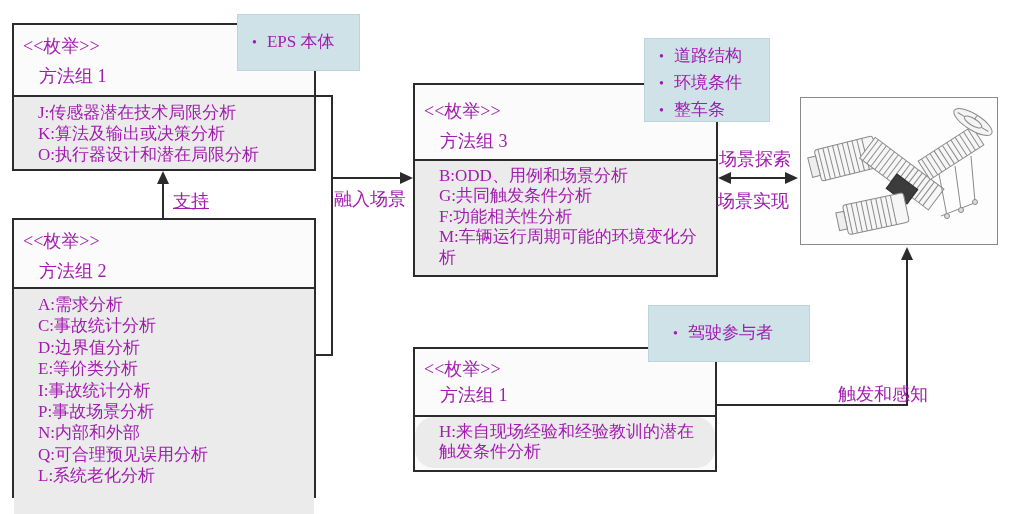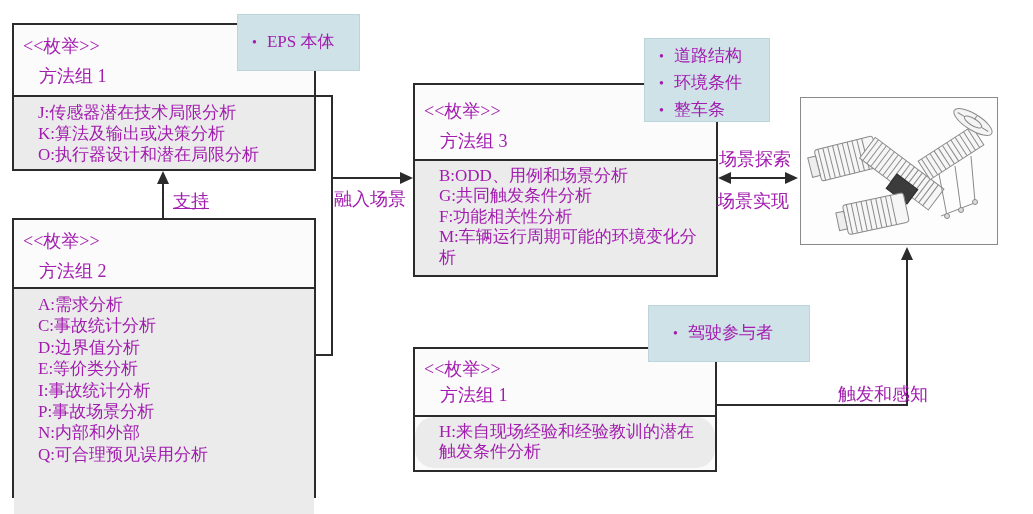--- a/index.html
+++ b/index.html
@@ -110,20 +110,21 @@
     </div>
     <div class="box-items" style="height:241px;">
       <div class="item">A:需求分析</div>
       <div class="item">C:事故统计分析</div>
       <div class="item">D:边界值分析</div>
       <div class="item">E:等价类分析</div>
       <div class="item">I:事故统计分析</div>
       <div class="item">P:事故场景分析</div>
       <div class="item">N:内部和外部</div>
       <div class="item">Q:可合理预见误用分析</div>
+      <div class="item">L:系统老化分析</div>
     </div>
   </div>
 
   <div class="uml-box" id="box3" style="left:413px;top:83px;width:305px;height:194px;">
     <div class="box-header" style="height:76px;">
       <div class="stereotype">&lt;&lt;枚举&gt;&gt;</div>
       <div class="box-title">方法组 3</div>
     </div>
     <div class="box-items" style="height:114px;">
       <div class="item">B:ODD、用例和场景分析</div>

